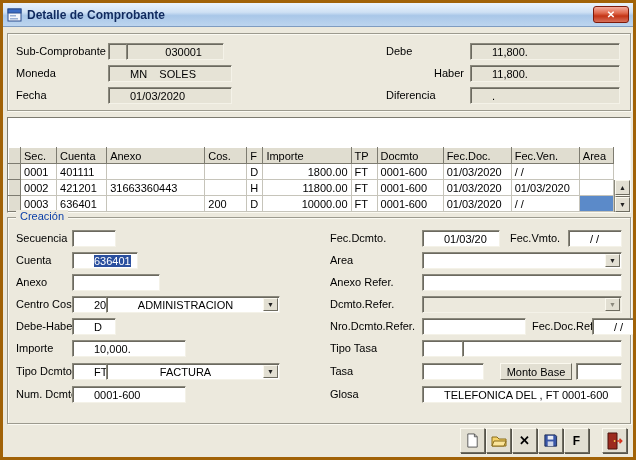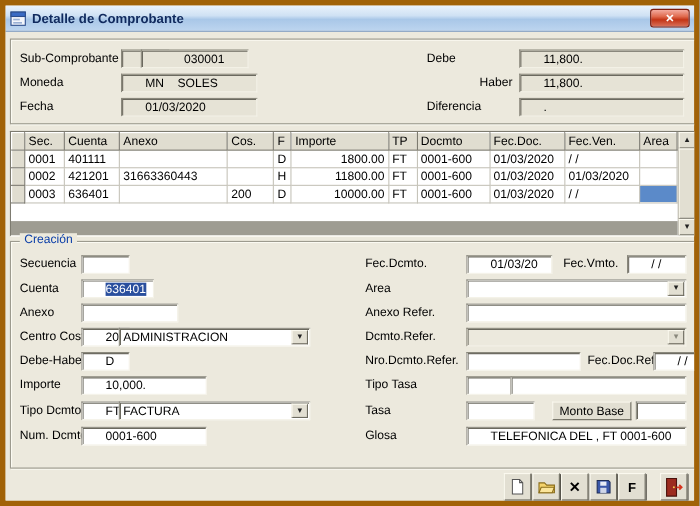--- a/index.html
+++ b/index.html
@@ -1,19 +1,19 @@
 <!DOCTYPE html>
 <html><head>
 <meta charset="utf-8">
 <style>
   html,body{margin:0;padding:0;background:#c8c8c8;}
   *{box-sizing:border-box;}
   .window{
     position:relative;width:636px;height:460px;
-    border:5px solid #a16207;box-shadow:0 0 0 1px #3f5e8c;
+    border:3px solid #a16207;box-shadow:0 0 0 1px #3f5e8c;
     background:#ece9dd;font-family:"Liberation Sans",sans-serif;font-size:11px;color:#000;
     overflow:hidden;
   }
   .titlebar{
     position:relative;height:24px;display:flex;align-items:center;padding:0 4px;
     background:linear-gradient(#eaf2fb 0%,#cfe1f4 40%,#a9c7e8 55%,#bdd5ef 100%);
     border-bottom:1px solid #7f9cc0;
   }
   .title-icon{width:16px;height:16px;margin-right:4px;display:inline-flex;}
   .title-text{font-size:12px;font-weight:bold;color:#102a5e;flex:1;}
@@ -34,34 +34,35 @@
     border:1px solid;border-color:#8a887c #f4f2e8 #f4f2e8 #8a887c;
     box-shadow:inset 1px 1px 0 #6b695f;
     padding:2px 21px 0;white-space:pre;overflow:hidden;line-height:12px;
   }
   .tb.gray{background:#e6e3d6;}
   .sel{background:#2a4f9e;color:#fff;}
   .combo{
     position:absolute;height:17px;background:#fff;
     border:1px solid;border-color:#8a887c #f4f2e8 #f4f2e8 #8a887c;
     box-shadow:inset 1px 1px 0 #6b695f;
+    text-align:center;
   }
   .combo .combo-text{position:absolute;left:3px;top:2px;right:18px;overflow:hidden;white-space:pre;line-height:12px;}
   .combo-arrow{
     position:absolute;right:1px;top:1px;bottom:1px;width:15px;
     background:#e2dfd2;border:1px solid;border-color:#fbf9ef #6e6c60 #6e6c60 #fbf9ef;
     font-size:7px;display:flex;align-items:center;justify-content:center;color:#222;
   }
   .combo.disabled{background:#ece9dd;}
   .combo.disabled .combo-arrow{color:#8a887c;}
   
   .grid-panel{
     position:absolute;left:4px;top:90px;width:624px;height:96px;
     border:1px solid;border-color:#7d7b70 #fbfaf2 #fbfaf2 #7d7b70;
-    background:#fff;display:flex;overflow:hidden;
+    background:#fff;display:flex;overflow:hidden;align-items:flex-end;
   }
   .grid-area{position:relative;width:606px;background:#fff;}
   table.grid{border-collapse:collapse;table-layout:fixed;width:606px;font-size:11px;}
   table.grid th{
     background:#e0ddd0;border:1px solid;border-color:#fff #7d7b70 #7d7b70 #fff;
     font-weight:normal;text-align:left;padding:1px 3px;height:16px;overflow:hidden;white-space:nowrap;
   }
   table.grid td{
     border:1px solid #c6c4ba;padding:1px 3px;height:16px;overflow:hidden;white-space:nowrap;background:#fff;
   }

